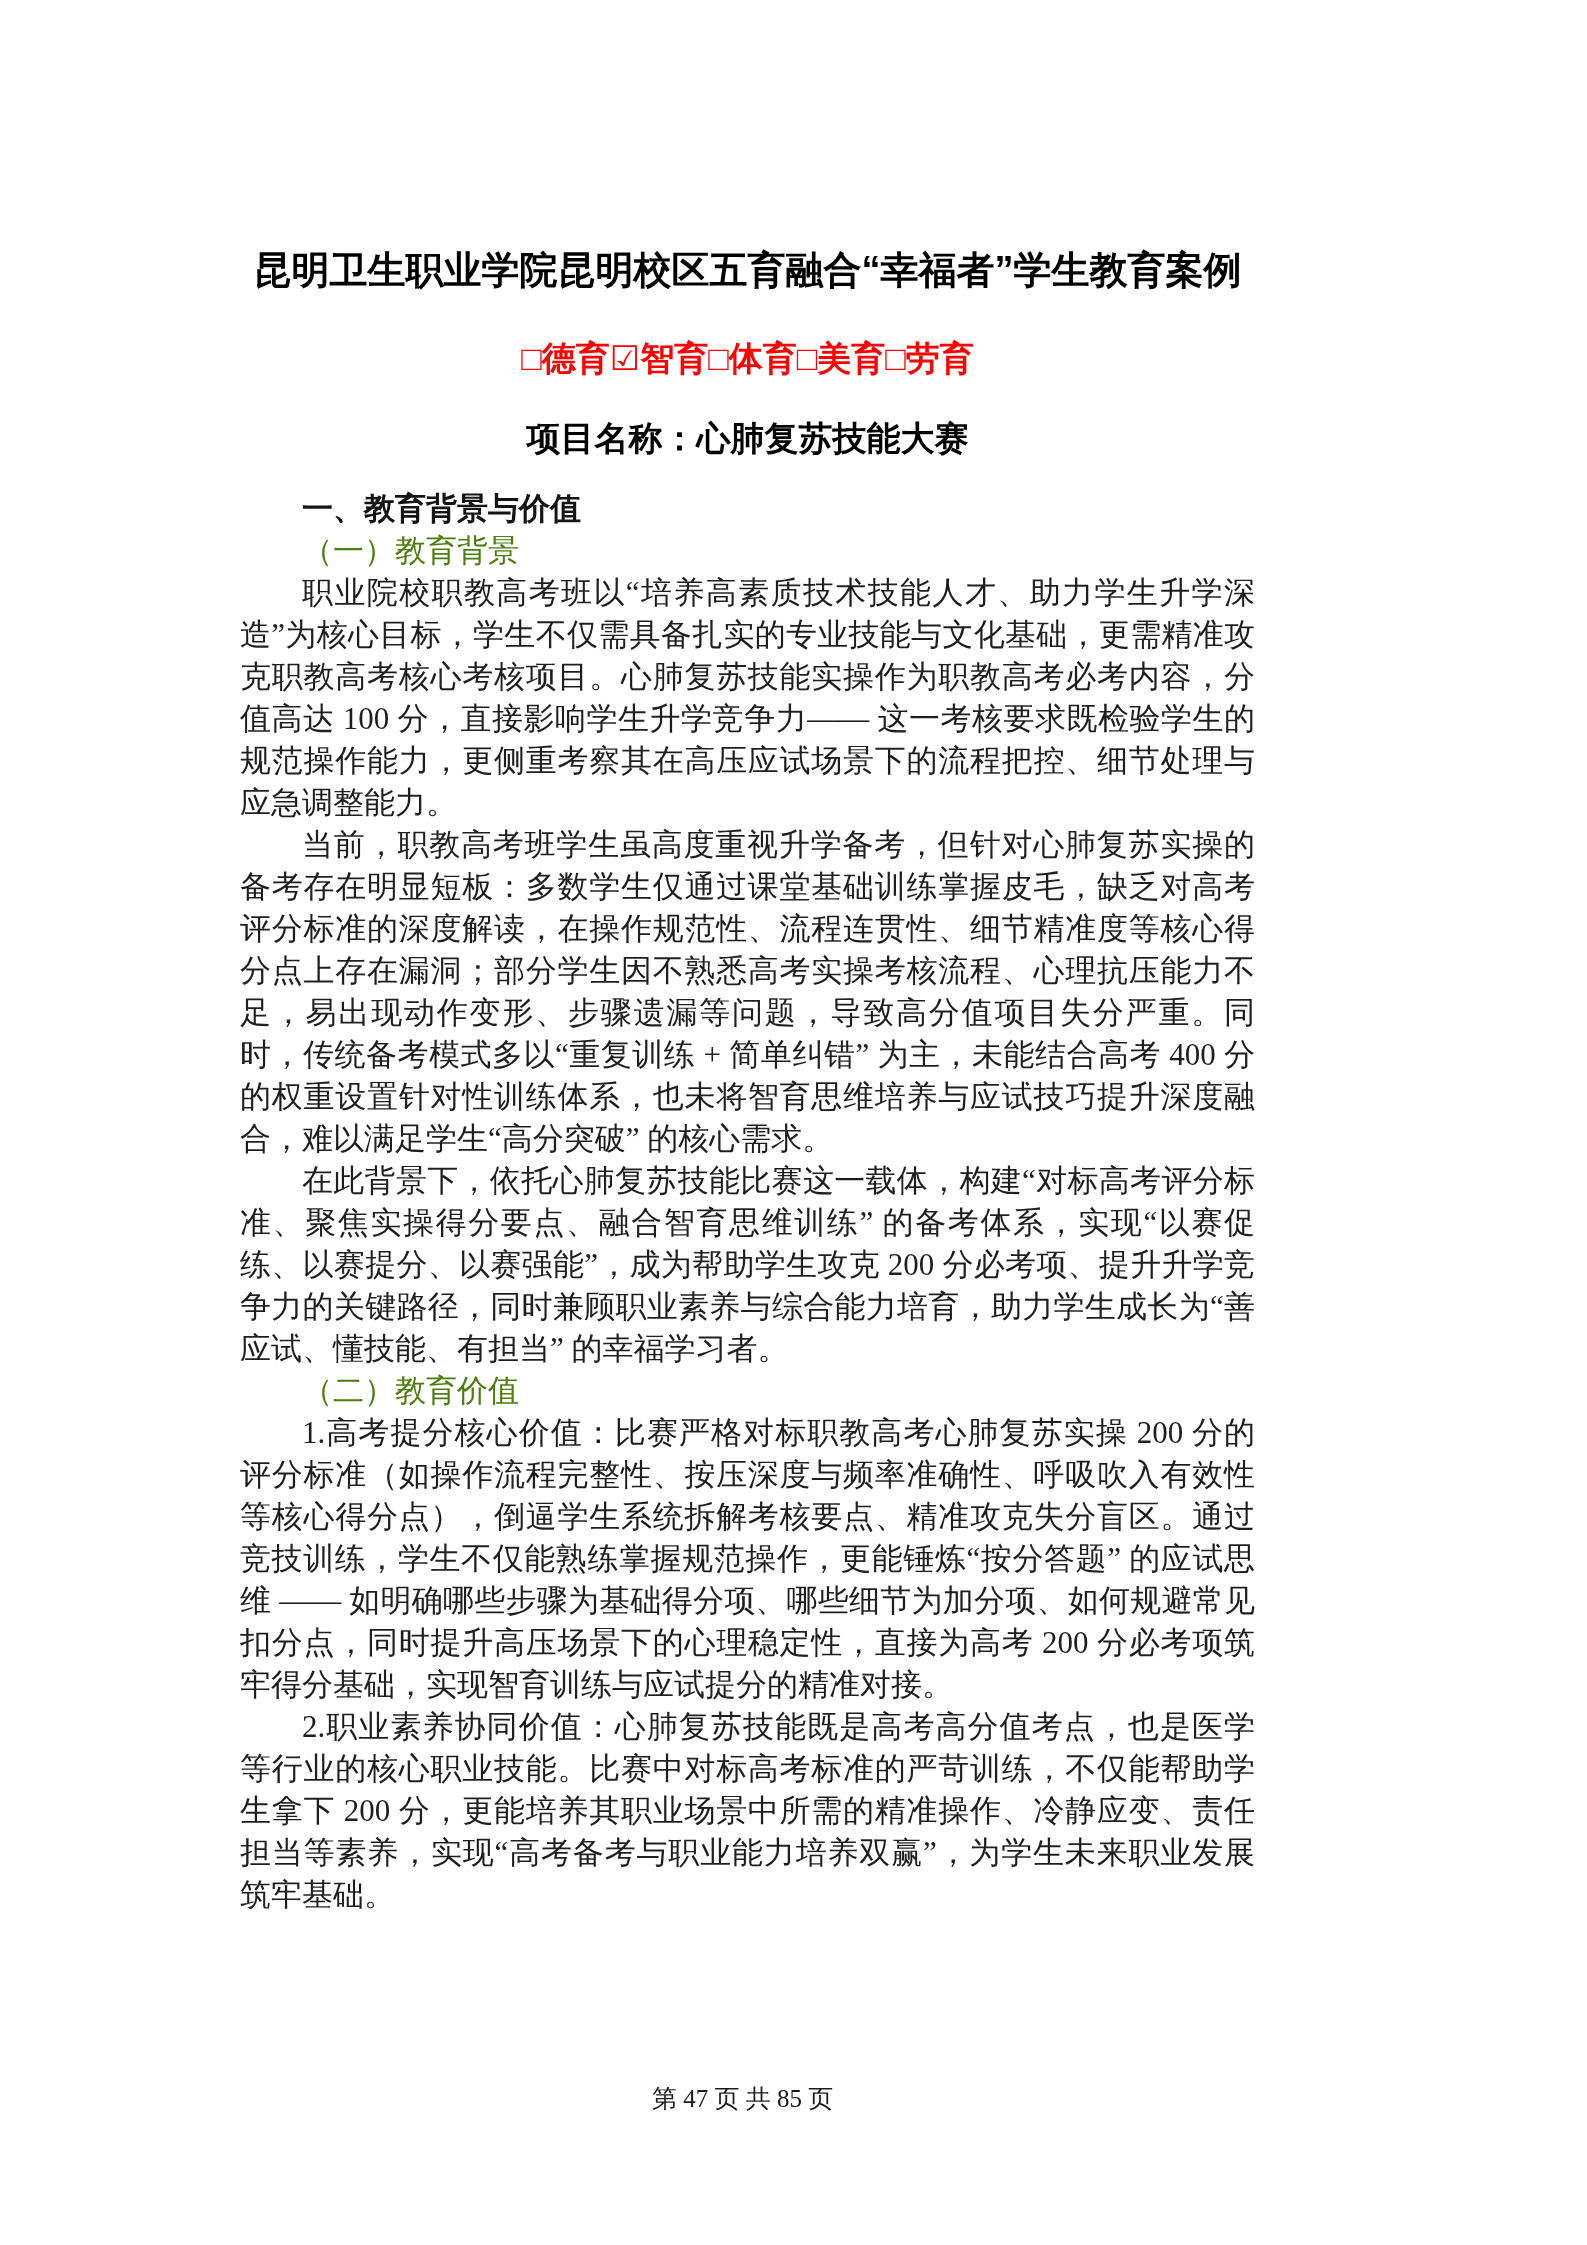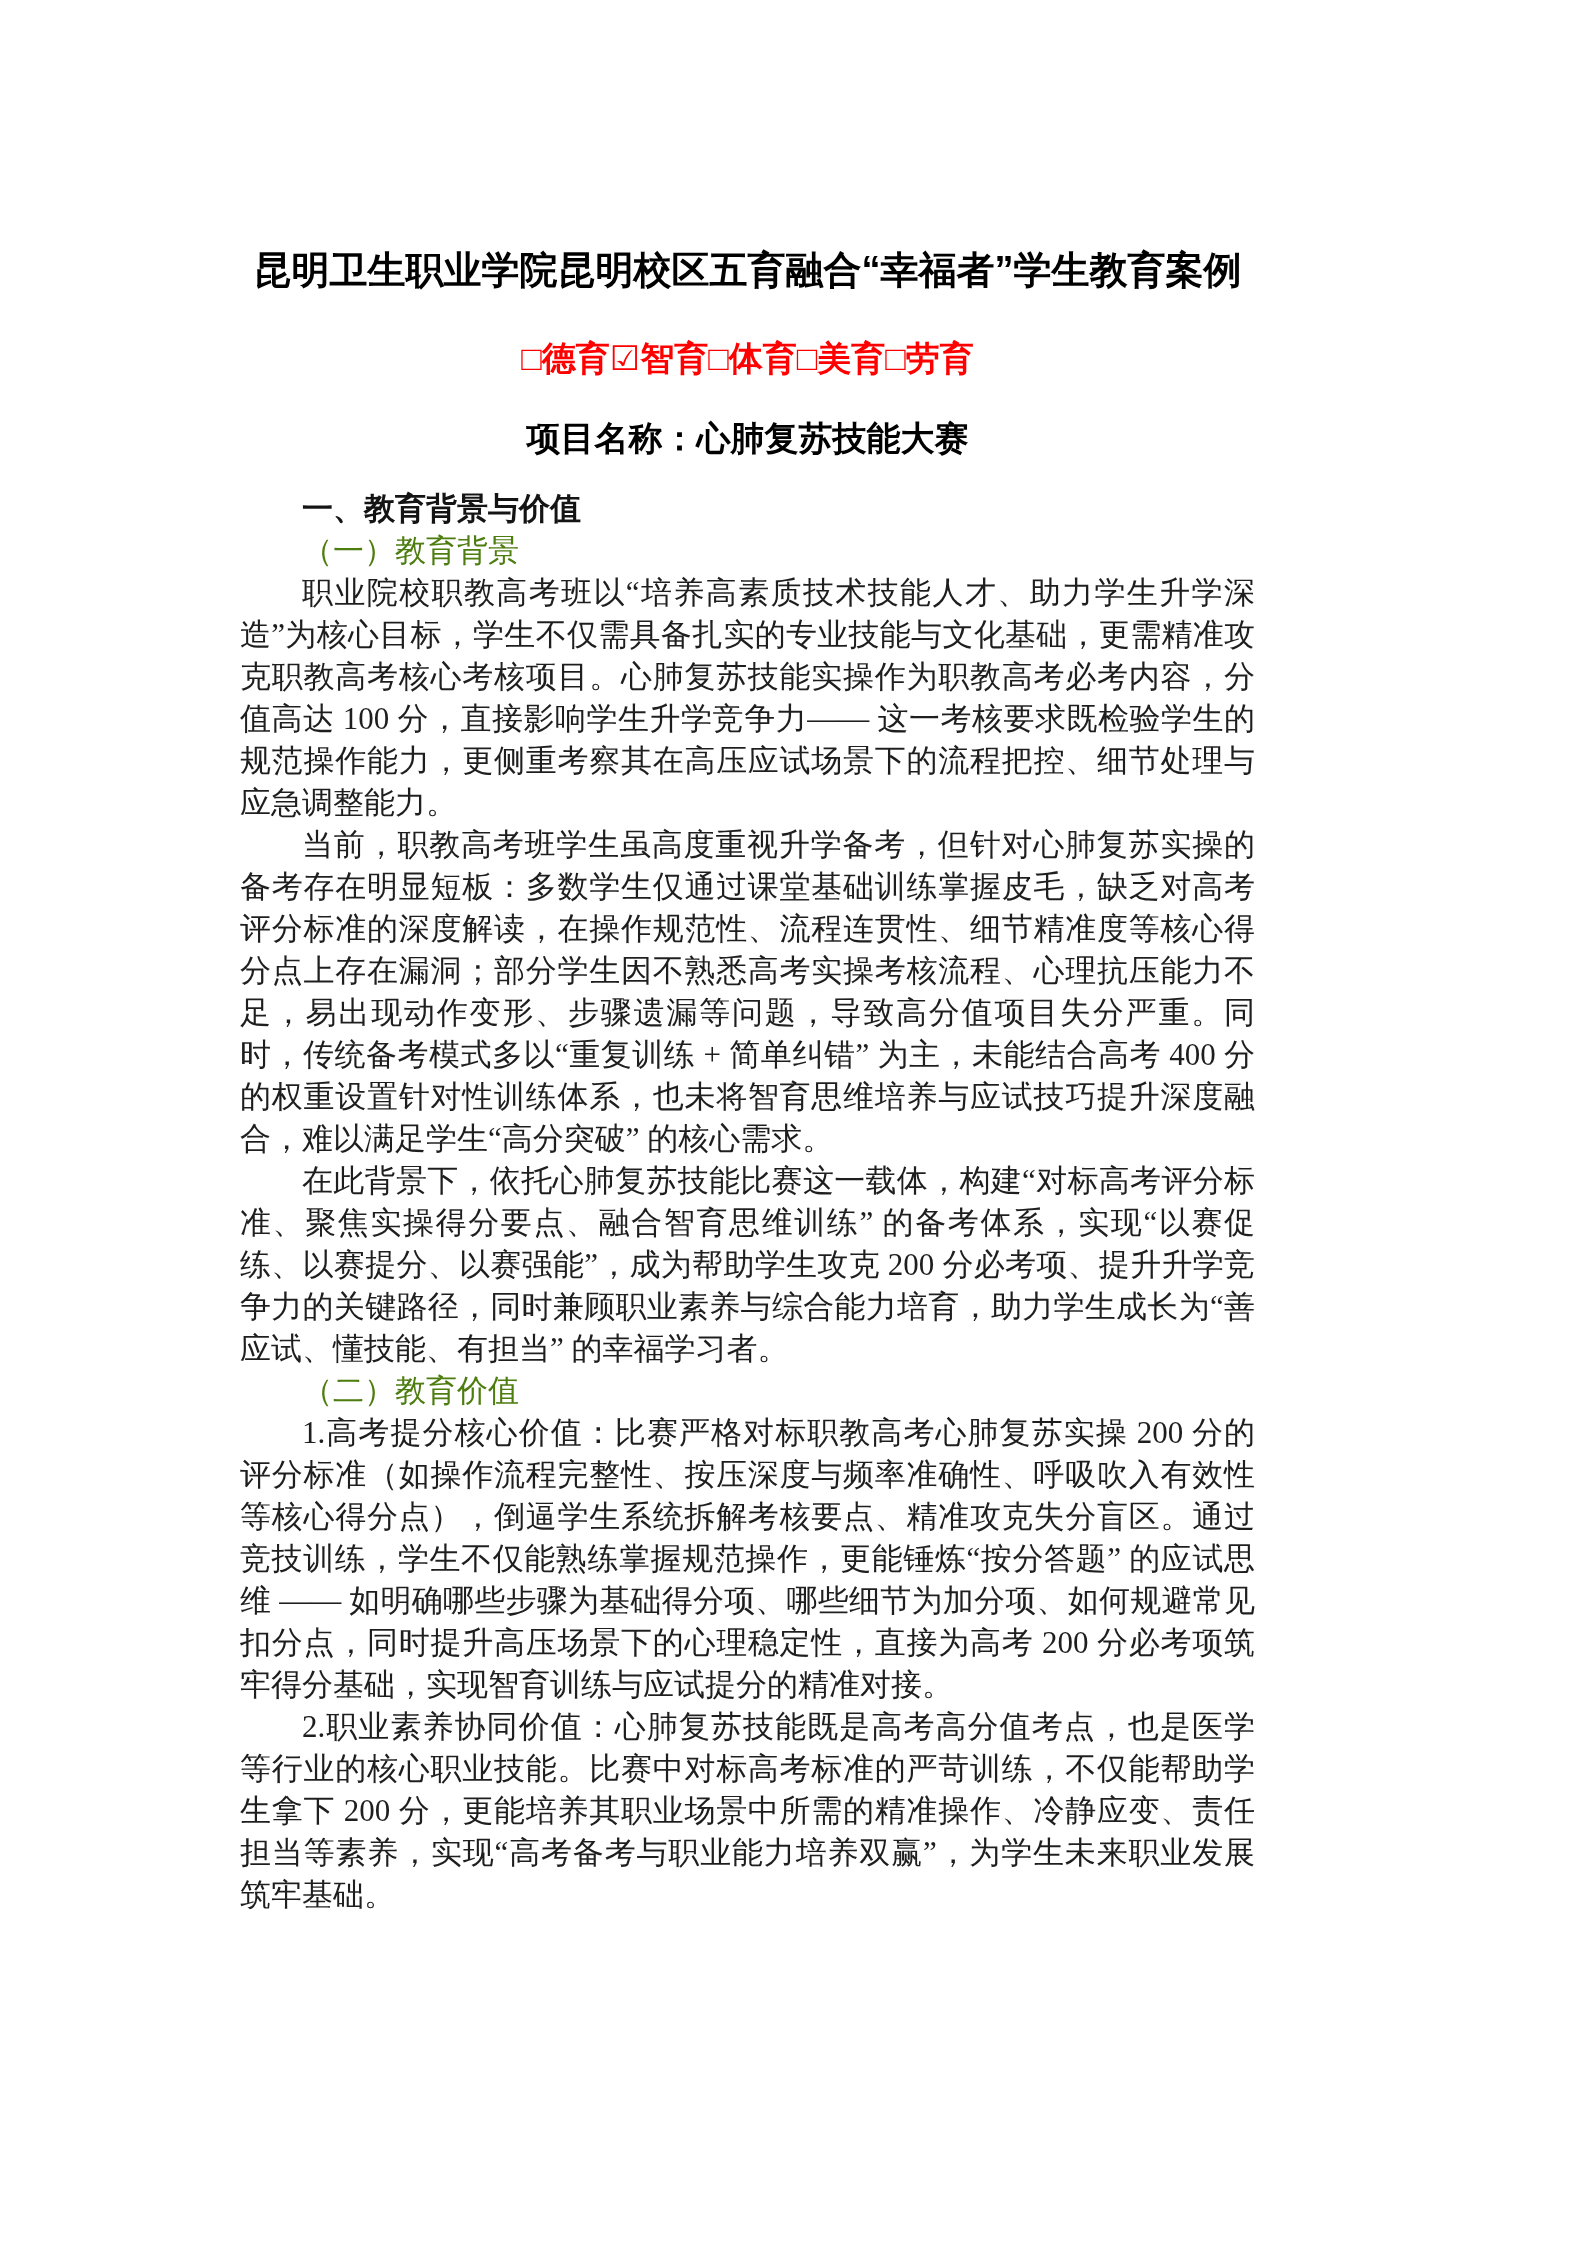--- a/index.html
+++ b/index.html
@@ -108,13 +108,14 @@
     <p class="subsection-heading">（二）教育价值</p>
 
     <p class="body-para">1.高考提分核心价值：比赛严格对标职教高考心肺复苏实操 200 分的评分标准（如操作流程完整性、按压深度与频率准确性、呼吸吹入有效性等核心得分点），倒逼学生系统拆解考核要点、精准攻克失分盲区。通过竞技训练，学生不仅能熟练掌握规范操作，更能锤炼“按分答题” 的应试思维 —— 如明确哪些步骤为基础得分项、哪些细节为加分项、如何规避常见扣分点，同时提升高压场景下的心理稳定性，直接为高考 200 分必考项筑牢得分基础，实现智育训练与应试提分的精准对接。</p>
 
     <p class="body-para">2.职业素养协同价值：心肺复苏技能既是高考高分值考点，也是医学等行业的核心职业技能。比赛中对标高考标准的严苛训练，不仅能帮助学生拿下 200 分，更能培养其职业场景中所需的精准操作、冷静应变、责任担当等素养，实现“高考备考与职业能力培养双赢”，为学生未来职业发展筑牢基础。</p>
 
 
 
   </div>
 
+  <div class="page-footer">第 47 页 共 85 页</div>
 </div>
 
 </body></html>

